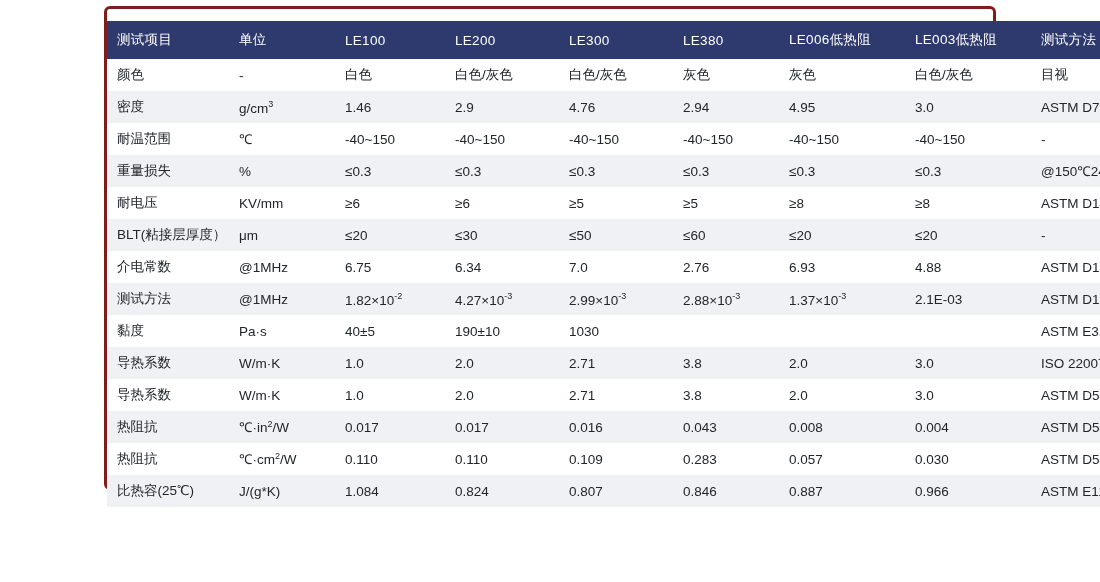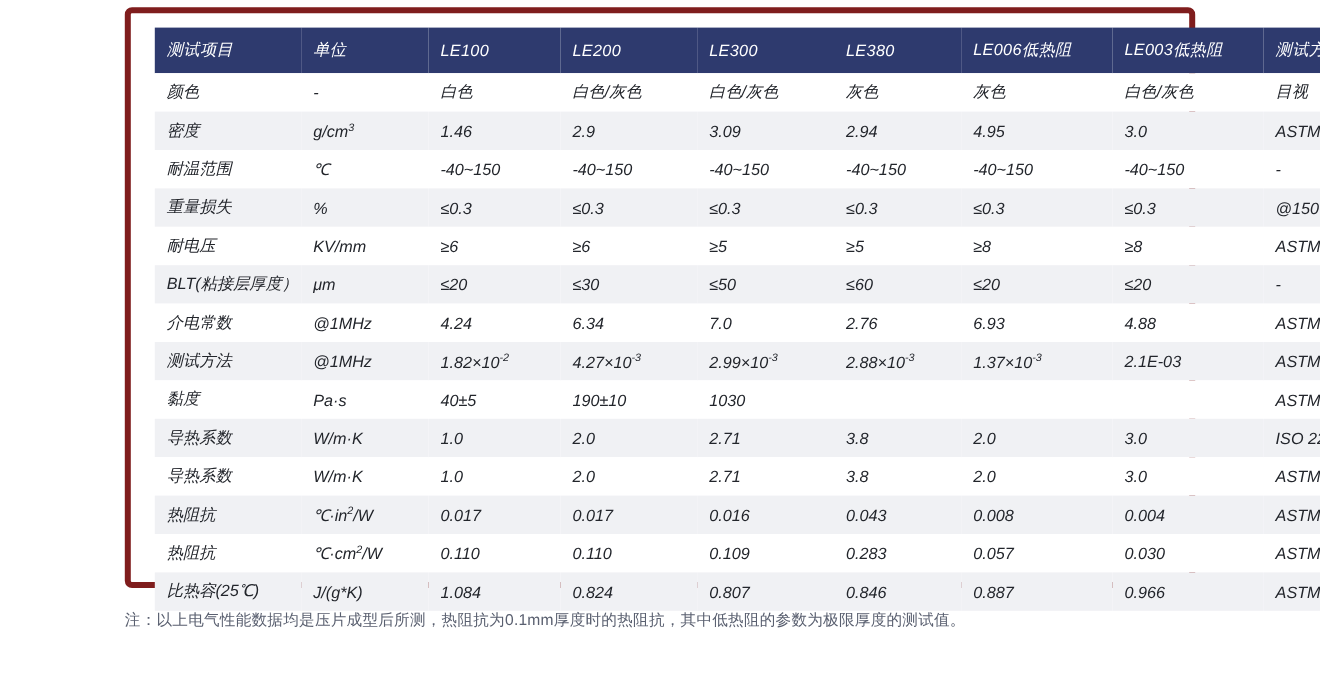--- a/index.html
+++ b/index.html
@@ -17,26 +17,25 @@
     position: relative;
     width: 1100px;
     height: 582px;
   }
   .card {
     position: absolute;
     left: 104px;
     top: 6px;
     width: 892px;
     height: 484px;
-    border: 5px solid #7f1d1d;
+    border: 3px solid #7f1d1d;
     border-radius: 6px;
     background: #ffffff;
     box-sizing: border-box;
-    padding: 12px 12px 12px 20px;
-    font-style: italic;
+    padding: 12px 12px 12px 0;
   }
   table.spec {
     border-collapse: collapse;
     width: 866px;
     table-layout: fixed;
     font-size: 13.5px;
     color: #22252b;
   }
   table.spec thead th {
     background: #2e3a6e;
@@ -121,21 +120,21 @@
           <td class="col6">灰色</td>
           <td class="col7">白色/灰色</td>
           <td class="col8">目视</td>
         </tr>
 
         <tr class="even">
           <td class="col0">密度</td>
           <td class="col1"><span>g/cm</span><sup>3</sup></td>
           <td class="col2">1.46</td>
           <td class="col3">2.9</td>
-          <td class="col4">3.09</td>
+          <td class="col4">4.76</td>
           <td class="col5">2.94</td>
           <td class="col6">4.95</td>
           <td class="col7">3.0</td>
           <td class="col8">ASTM D792</td>
         </tr>
 
         <tr class="odd">
           <td class="col0">耐温范围</td>
           <td class="col1">℃</td>
           <td class="col2">-40~150</td>
@@ -179,21 +178,21 @@
           <td class="col4">≤50</td>
           <td class="col5">≤60</td>
           <td class="col6">≤20</td>
           <td class="col7">≤20</td>
           <td class="col8">-</td>
         </tr>
 
         <tr class="odd">
           <td class="col0">介电常数</td>
           <td class="col1">@1MHz</td>
-          <td class="col2">4.24</td>
+          <td class="col2">6.75</td>
           <td class="col3">6.34</td>
           <td class="col4">7.0</td>
           <td class="col5">2.76</td>
           <td class="col6">6.93</td>
           <td class="col7">4.88</td>
           <td class="col8">ASTM D150</td>
         </tr>
 
         <tr class="even">
           <td class="col0">测试方法</td>
@@ -275,14 +274,13 @@
           <td class="col4">0.807</td>
           <td class="col5">0.846</td>
           <td class="col6">0.887</td>
           <td class="col7">0.966</td>
           <td class="col8">ASTM E1269</td>
         </tr>
       </tbody>
     </table>
   </div>
 
-  <div class="note">注：以上电气性能数据均是压片成型后所测，热阻抗为0.1mm厚度时的热阻抗，其中低热阻的参数为极限厚度的测试值。</div>
 </div>
 
 </body></html>

